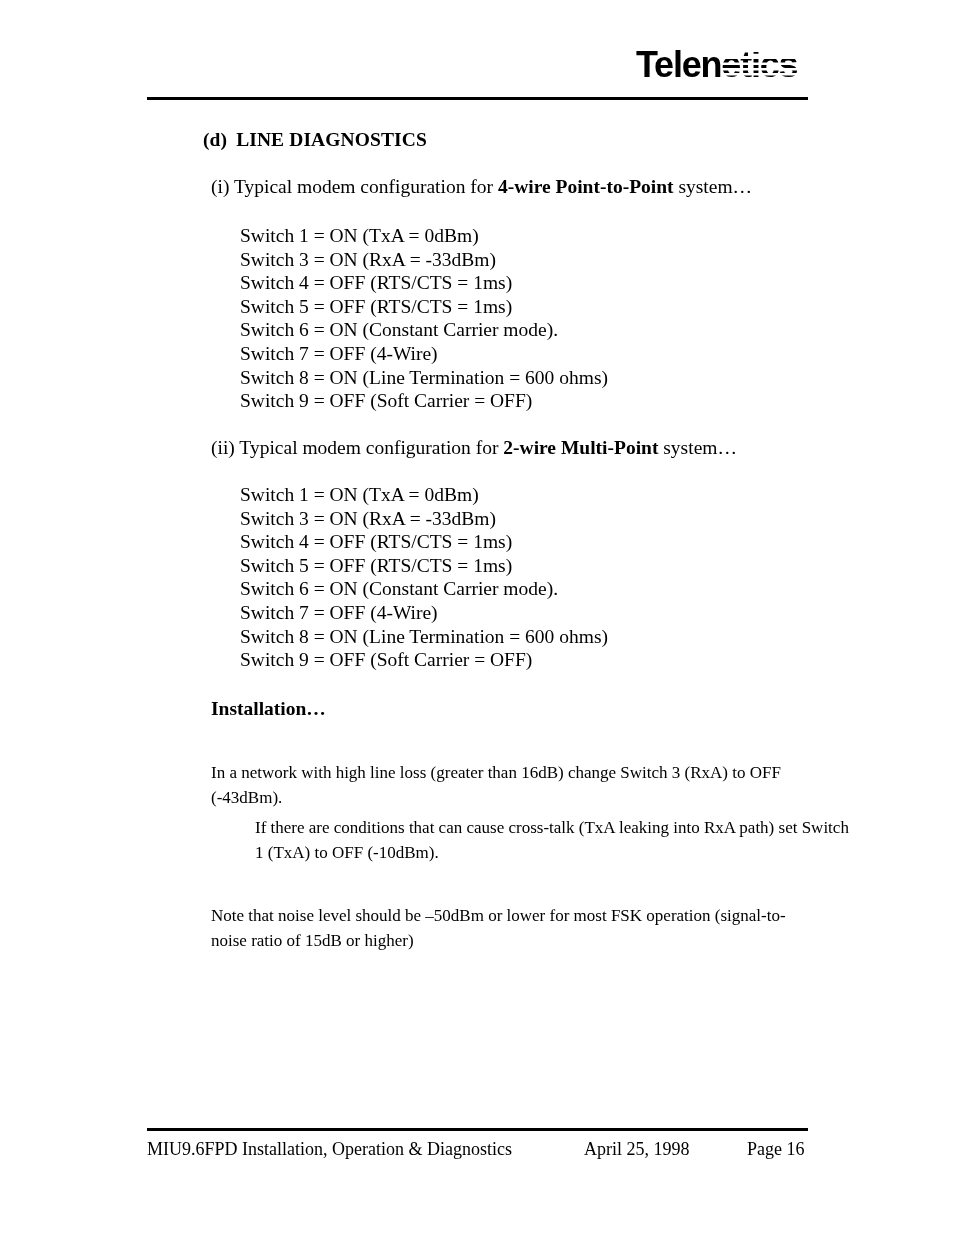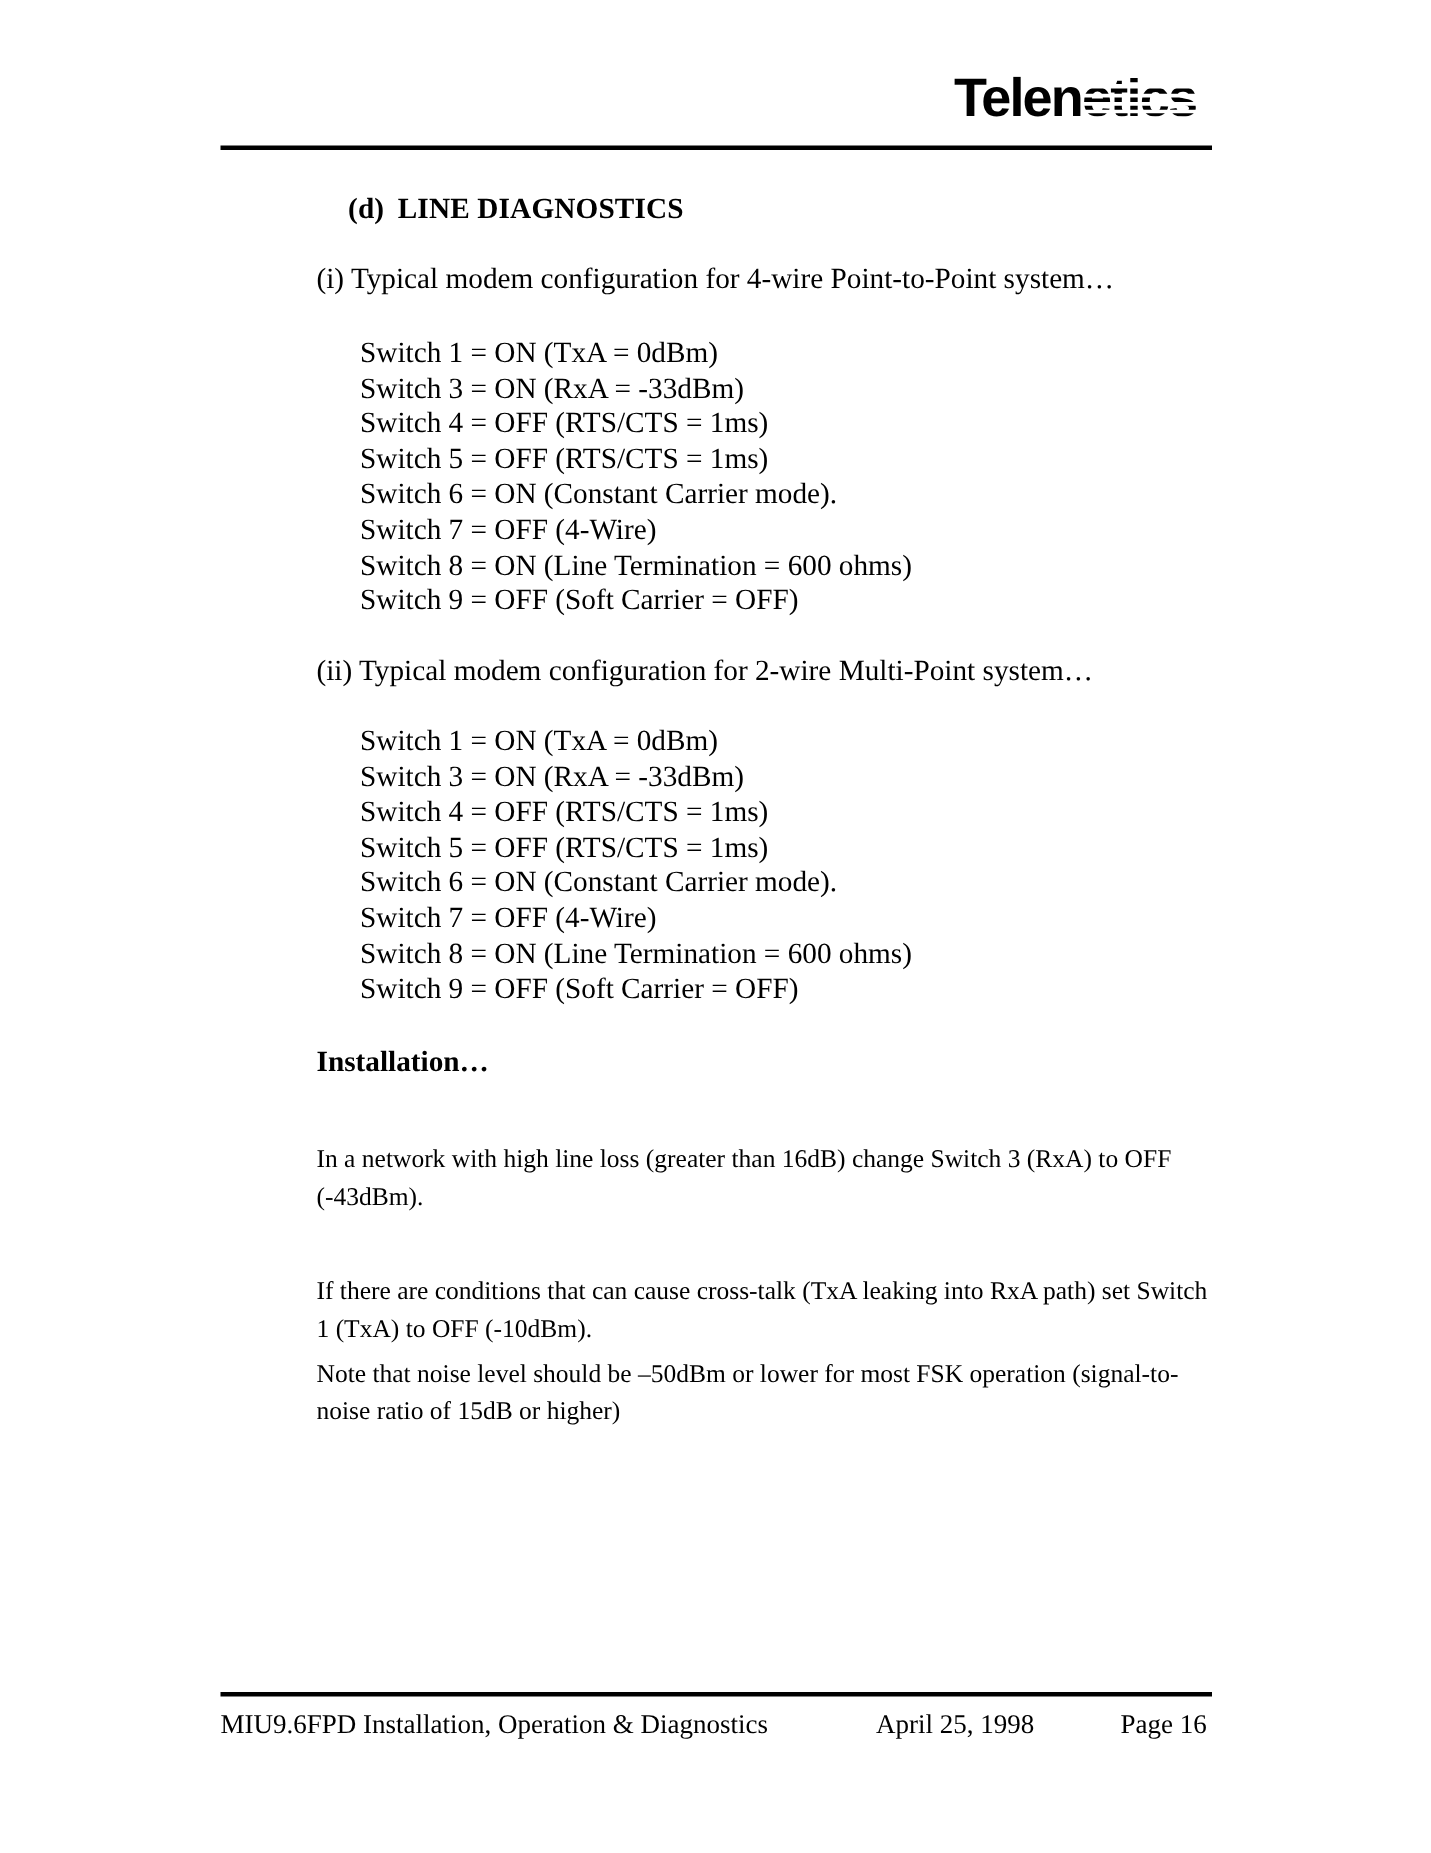--- a/index.html
+++ b/index.html
@@ -57,31 +57,30 @@
   }
 
   .section-heading {
     position: absolute;
     left: 203px;
     top: 129px;
     font-size: 19.5px;
     font-weight: bold;
     letter-spacing: 0.1px;
     white-space: nowrap;
-    margin-left: 29px;
   }
   .section-heading .sh-label { margin-right: 9px; }
 
   .intro {
     position: absolute;
     left: 211px;
     font-size: 19.5px;
     white-space: nowrap;
   }
-  .intro b { font-weight: normal; text-align: center; }
+  .intro b { font-weight: bold; text-align: center; }
 
   .intro-1 { top: 176px; }
   .intro-2 { top: 437px; }
 
   .switch-list {
     position: absolute;
     left: 240px;
     font-size: 19.5px;
     list-style: none;
     margin: 0;
@@ -105,21 +104,21 @@
   }
 
   .para {
     position: absolute;
     left: 211px;
     width: 600px;
     font-size: 17px;
     line-height: 24.5px;
   }
   .para-1 { top: 744px; }
-  .para-2 { top: 832px; }
+  .para-2 { top: 799px; margin-left: 44px; }
   .para-3 { top: 887px; }
 
   
   .footer-rule {
     position: absolute;
     left: 147px;
     top: 1128px;
     width: 661px;
     height: 0;
     border-top: 3px solid #000000;

